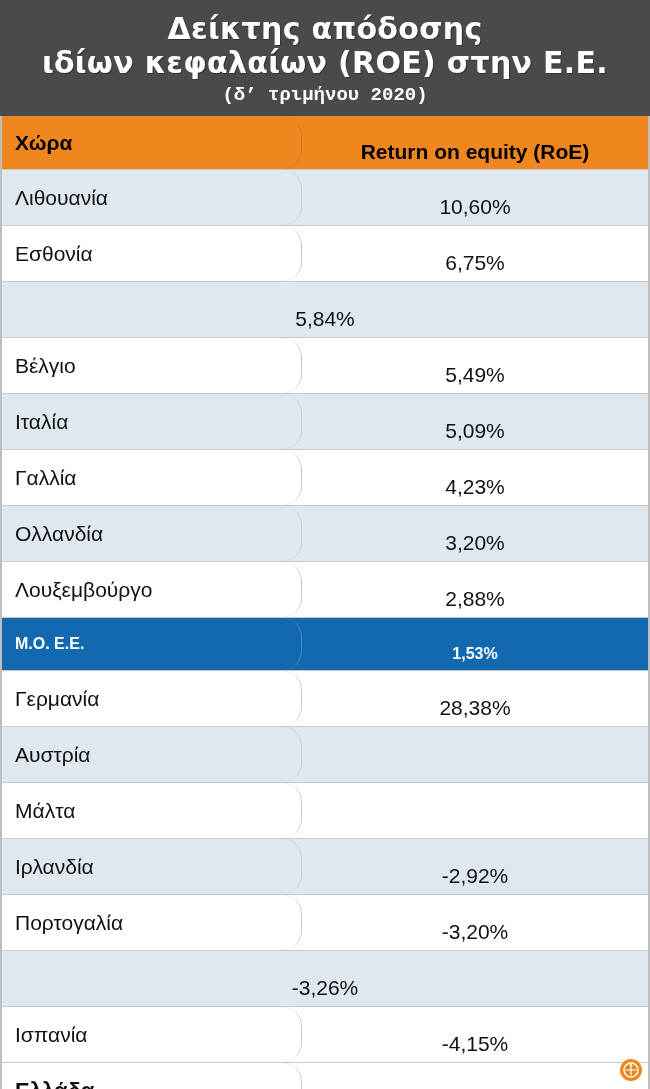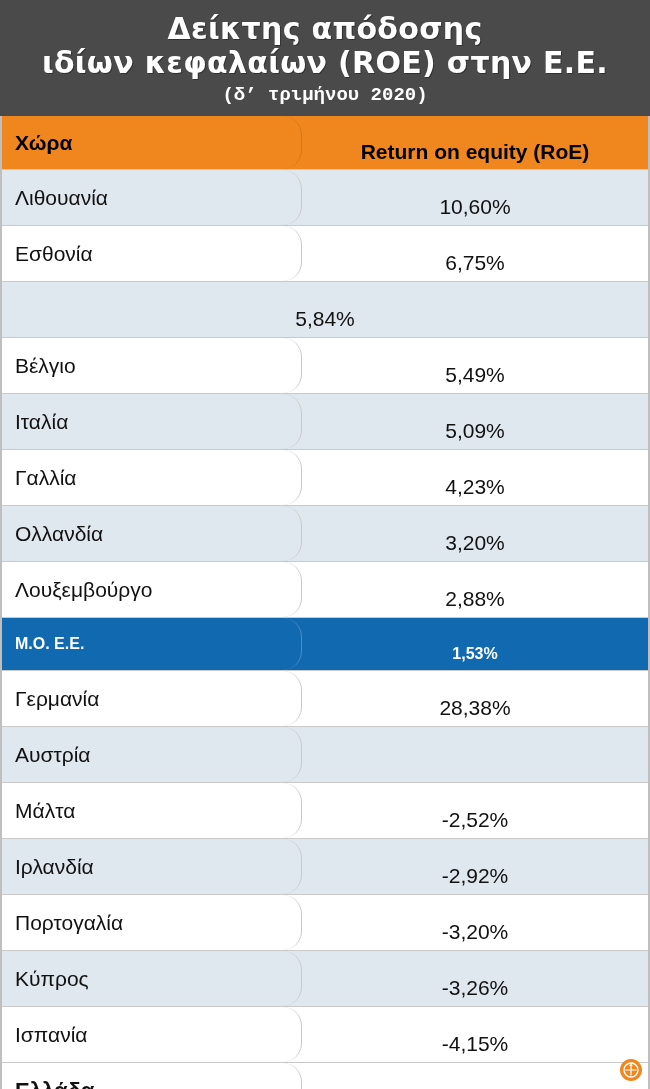--- a/index.html
+++ b/index.html
@@ -207,35 +207,33 @@
       <div class="cell-country">Γερμανία</div>
       <div class="cell-value">28,38%</div>
     </div>
 
     <div class="row tint">
       <div class="cell-country">Αυστρία</div>
     </div>
 
     <div class="row plain">
       <div class="cell-country">Μάλτα</div>
-      <div class="cell-value">-2,52%</div>
     </div>
 
     <div class="row tint">
       <div class="cell-country">Ιρλανδία</div>
       <div class="cell-value">-2,92%</div>
     </div>
 
     <div class="row plain">
       <div class="cell-country">Πορτογαλία</div>
       <div class="cell-value">-3,20%</div>
     </div>
 
     <div class="row tint">
-      <div class="cell-country">Κύπρος</div>
       <div class="cell-value">-3,26%</div>
     </div>
 
     <div class="row plain">
       <div class="cell-country">Ισπανία</div>
       <div class="cell-value">-4,15%</div>
     </div>
 
     <div class="row plain emphasis">
       <div class="cell-country">Ελλάδα</div>

